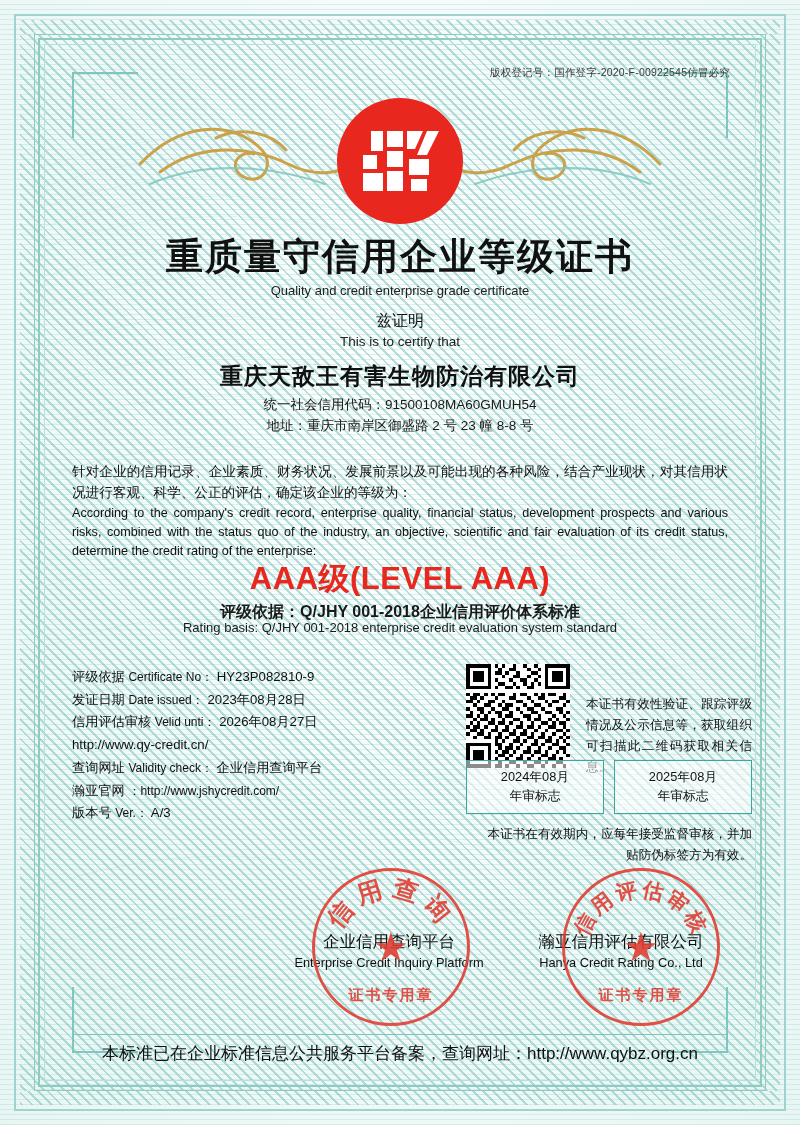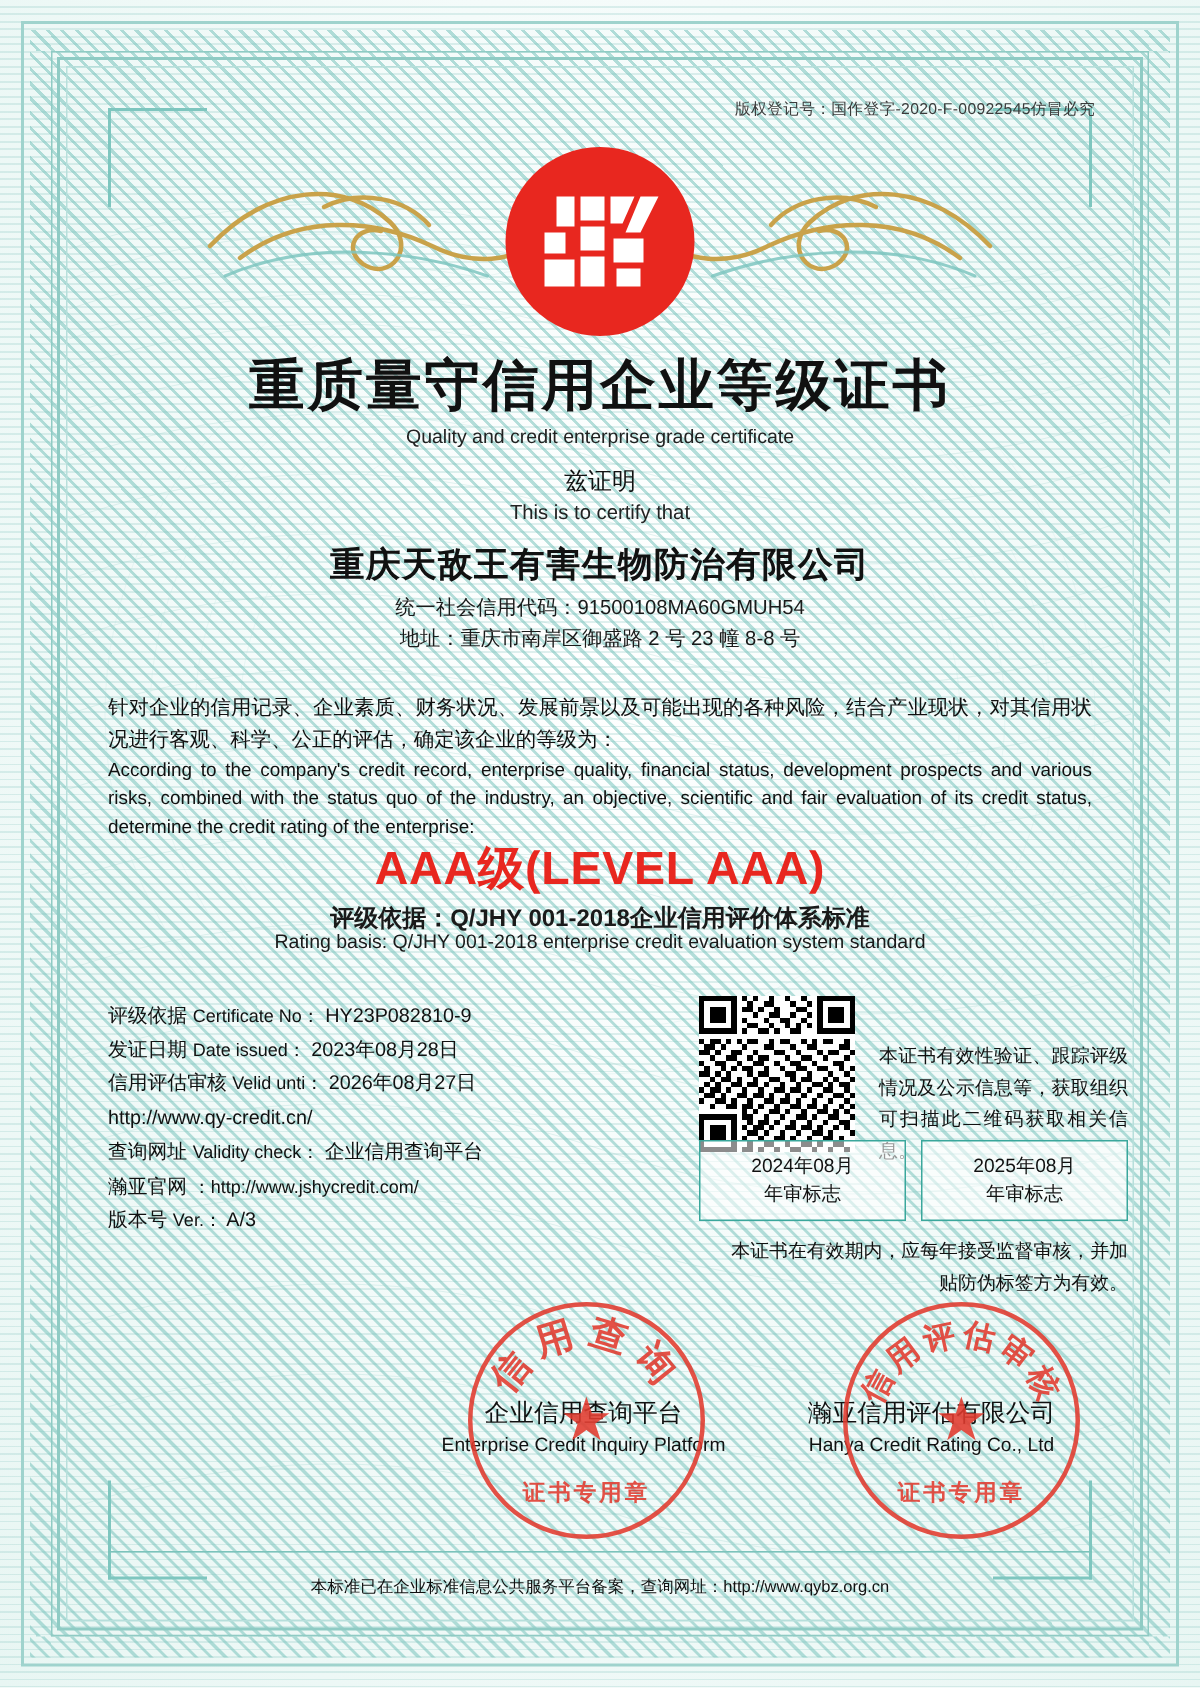--- a/index.html
+++ b/index.html
@@ -344,21 +344,21 @@
     right: 26px;
     bottom: 44px;
     border-top: 1px solid #7bc3bb;
   }
   .footer {
     position: absolute;
     left: 0;
     right: 0;
     bottom: 14px;
     text-align: center;
-    font-size: 11px;
+    font-size: 17px;
     color: #111111;
   }
   .corner {
     position: absolute;
     width: 64px;
     height: 64px;
     border: 2px solid #7ec6bf;
   }
   .corner.tl { left: 26px; top: 26px; border-right: none; border-bottom: none; }
   .corner.tr { right: 26px; top: 26px; border-left: none; border-bottom: none; }

